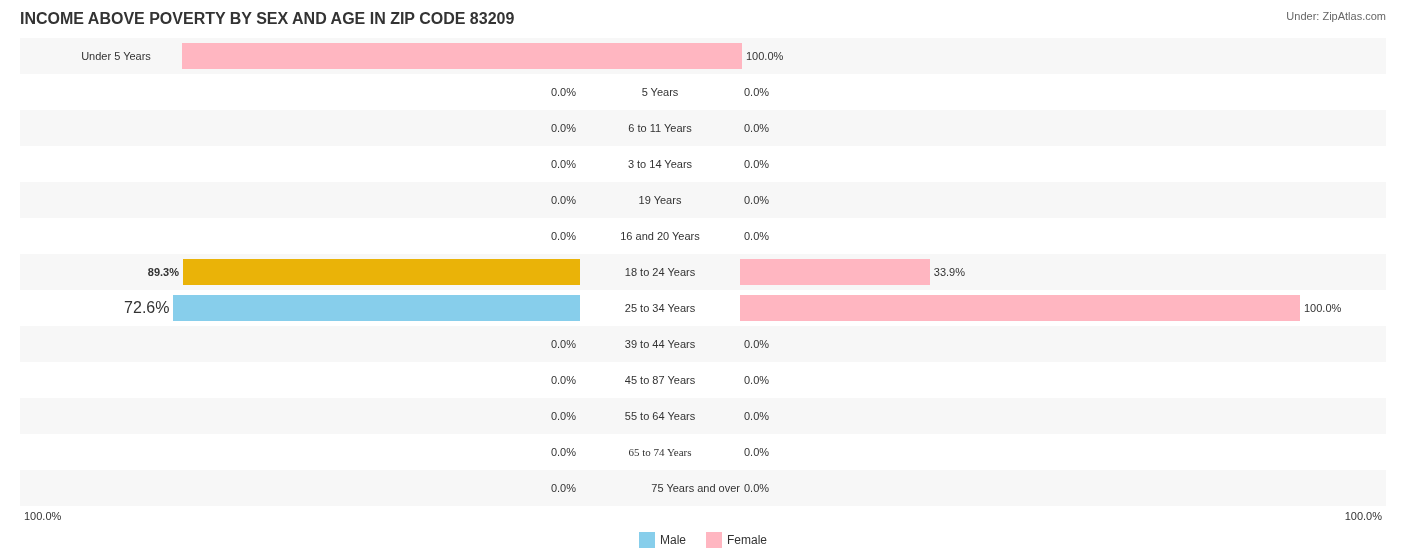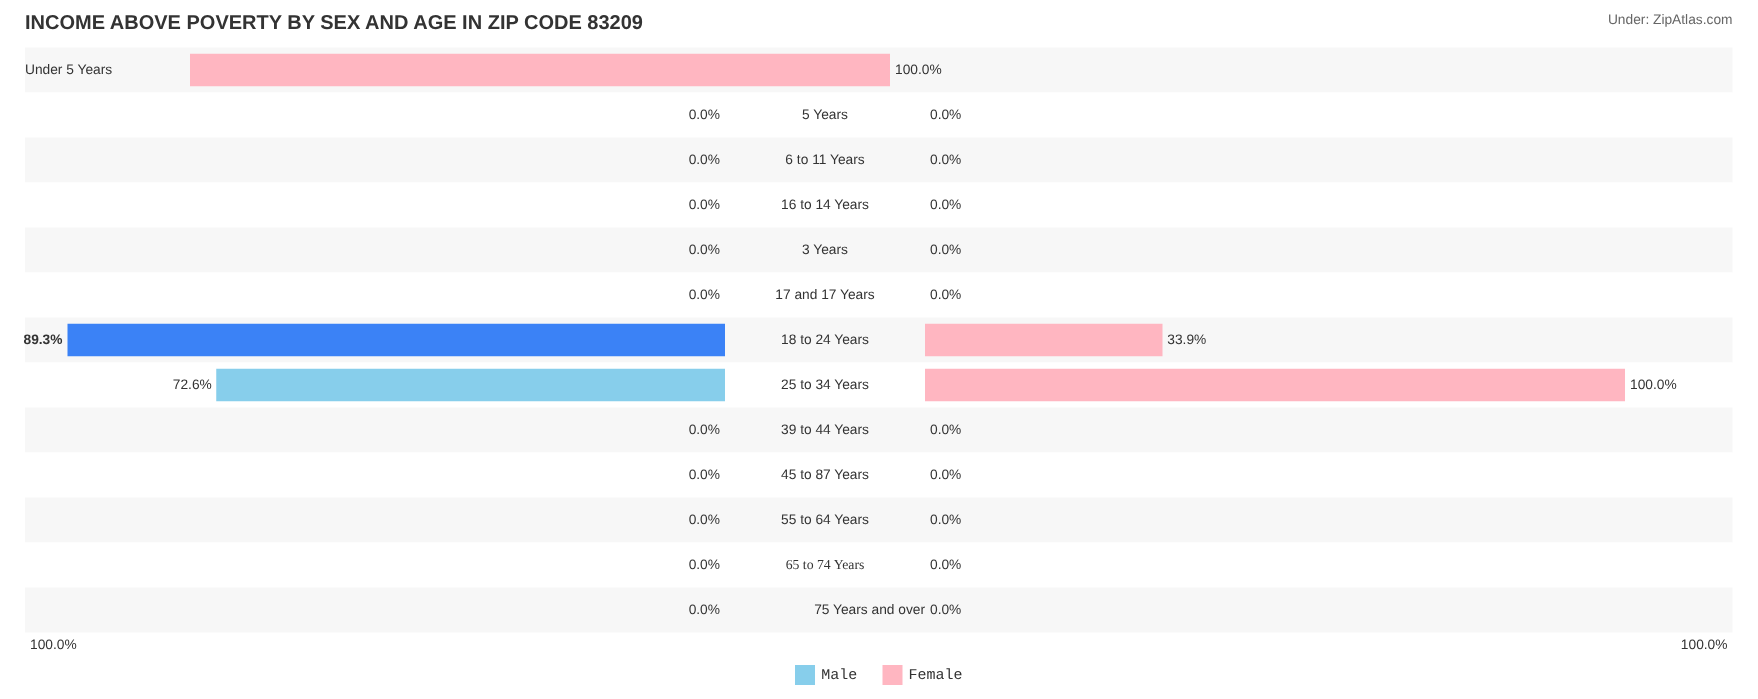--- a/index.html
+++ b/index.html
@@ -35,21 +35,20 @@
       align-items: center;
       margin-top: 10px;
       gap: 20px;
     }
     .legend-item {
       display: flex;
       align-items: center;
       gap: 5px;
       font-size: 12px;
       color: #333;
-      font-family: Liberation Mono, monospace;
     }
     .legend-box {
       width: 16px;
       height: 16px;
     }
     .bottom-labels {
       display: flex;
       margin-top: 4px;
     }
     .bottom-left {
@@ -81,21 +80,21 @@
 <body>
 
 <div>
   <div class="header-row">
     <span class="chart-title">INCOME ABOVE POVERTY BY SEX AND AGE IN ZIP CODE 83209</span>
     <span class="source-text">Under: ZipAtlas.com</span>
   </div>
 
   <div class="chart-area" id="chart-rows">
   <div class="row-container" style="background: rgb(247, 247, 247); height: 36px; display: flex; align-items: center;">
-        <div style="width: 132px; text-align: left; font-size: 11px; color: rgb(51, 51, 51); z-index: 2; flex-shrink: 0;">Under 5 Years</div>
+        <div style="width: 132px; text-align: center; font-size: 11px; color: rgb(51, 51, 51); z-index: 2; flex-shrink: 0; margin-left: 30px;">Under 5 Years</div>
         <div style="width: 560px; height: 100%; position: relative; display: flex; align-items: center;">
           <div style="height: 26px; background: rgb(255, 182, 193); position: absolute; left: 0px; width: 560px; display: flex; align-items: center;">
             <span style="font-size: 11px; color: rgb(51, 51, 51); position: absolute; left: calc(100% + 4px); white-space: nowrap;">100.0%</span>
           </div>
         </div>
       </div>
       <div class="row-container" style="background: rgb(255, 255, 255); height: 36px; display: flex; align-items: center;">
         <div style="width: 560px; height: 100%; position: relative; display: flex; align-items: center;">
           <span style="font-size: 11px; color: rgb(51, 51, 51); position: absolute; right: 4px; white-space: nowrap;">0.0%</span>
         </div>
@@ -110,60 +109,60 @@
         </div>
         <div style="width: 160px; text-align: center; font-size: 11px; color: rgb(51, 51, 51); z-index: 2; flex-shrink: 0;">6 to 11 Years</div>
         <div style="width: 560px; height: 100%; position: relative; display: flex; align-items: center;">
           <span style="font-size: 11px; color: rgb(51, 51, 51); position: absolute; left: 4px; white-space: nowrap;">0.0%</span>
         </div>
       </div>
       <div class="row-container" style="background: rgb(255, 255, 255); height: 36px; display: flex; align-items: center;">
         <div style="width: 560px; height: 100%; position: relative; display: flex; align-items: center;">
           <span style="font-size: 11px; color: rgb(51, 51, 51); position: absolute; right: 4px; white-space: nowrap;">0.0%</span>
         </div>
-        <div style="width: 160px; text-align: center; font-size: 11px; color: rgb(51, 51, 51); z-index: 2; flex-shrink: 0;">16 to 14 Years</div>
-        <div style="width: 560px; height: 100%; position: relative; display: flex; align-items: center;">
-          <span style="font-size: 11px; color: rgb(51, 51, 51); position: absolute; left: 4px; white-space: nowrap;">0.0%</span>
-        </div>
-      </div>
-      <div class="row-container" style="background: rgb(247, 247, 247); height: 36px; display: flex; align-items: center;">
-        <div style="width: 560px; height: 100%; position: relative; display: flex; align-items: center;">
-          <span style="font-size: 11px; color: rgb(51, 51, 51); position: absolute; right: 4px; white-space: nowrap;">0.0%</span>
-        </div>
-        <div style="width: 160px; text-align: center; font-size: 11px; color: rgb(51, 51, 51); z-index: 2; flex-shrink: 0;">3 Years</div>
-        <div style="width: 560px; height: 100%; position: relative; display: flex; align-items: center;">
-          <span style="font-size: 11px; color: rgb(51, 51, 51); position: absolute; left: 4px; white-space: nowrap;">0.0%</span>
-        </div>
-      </div>
-      <div class="row-container" style="background: rgb(255, 255, 255); height: 36px; display: flex; align-items: center;">
-        <div style="width: 560px; height: 100%; position: relative; display: flex; align-items: center;">
-          <span style="font-size: 11px; color: rgb(51, 51, 51); position: absolute; right: 4px; white-space: nowrap;">0.0%</span>
-        </div>
-        <div style="width: 160px; text-align: center; font-size: 11px; color: rgb(51, 51, 51); z-index: 2; flex-shrink: 0;">17 and 17 Years</div>
-        <div style="width: 560px; height: 100%; position: relative; display: flex; align-items: center;">
-          <span style="font-size: 11px; color: rgb(51, 51, 51); position: absolute; left: 4px; white-space: nowrap;">0.0%</span>
-        </div>
-      </div>
-      <div class="row-container" style="background: rgb(247, 247, 247); height: 36px; display: flex; align-items: center;">
-        <div style="width: 560px; height: 100%; position: relative; display: flex; align-items: center;">
-          <div style="height: 26px; background: #3b82f6; position: absolute; right: 0px; width: 526px; display: flex; align-items: center; font-weight: bold;">
+        <div style="width: 160px; text-align: center; font-size: 11px; color: rgb(51, 51, 51); z-index: 2; flex-shrink: 0;">3 to 14 Years</div>
+        <div style="width: 560px; height: 100%; position: relative; display: flex; align-items: center;">
+          <span style="font-size: 11px; color: rgb(51, 51, 51); position: absolute; left: 4px; white-space: nowrap;">0.0%</span>
+        </div>
+      </div>
+      <div class="row-container" style="background: rgb(247, 247, 247); height: 36px; display: flex; align-items: center;">
+        <div style="width: 560px; height: 100%; position: relative; display: flex; align-items: center;">
+          <span style="font-size: 11px; color: rgb(51, 51, 51); position: absolute; right: 4px; white-space: nowrap;">0.0%</span>
+        </div>
+        <div style="width: 160px; text-align: center; font-size: 11px; color: rgb(51, 51, 51); z-index: 2; flex-shrink: 0;">19 Years</div>
+        <div style="width: 560px; height: 100%; position: relative; display: flex; align-items: center;">
+          <span style="font-size: 11px; color: rgb(51, 51, 51); position: absolute; left: 4px; white-space: nowrap;">0.0%</span>
+        </div>
+      </div>
+      <div class="row-container" style="background: rgb(255, 255, 255); height: 36px; display: flex; align-items: center;">
+        <div style="width: 560px; height: 100%; position: relative; display: flex; align-items: center;">
+          <span style="font-size: 11px; color: rgb(51, 51, 51); position: absolute; right: 4px; white-space: nowrap;">0.0%</span>
+        </div>
+        <div style="width: 160px; text-align: center; font-size: 11px; color: rgb(51, 51, 51); z-index: 2; flex-shrink: 0;">16 and 20 Years</div>
+        <div style="width: 560px; height: 100%; position: relative; display: flex; align-items: center;">
+          <span style="font-size: 11px; color: rgb(51, 51, 51); position: absolute; left: 4px; white-space: nowrap;">0.0%</span>
+        </div>
+      </div>
+      <div class="row-container" style="background: rgb(247, 247, 247); height: 36px; display: flex; align-items: center;">
+        <div style="width: 560px; height: 100%; position: relative; display: flex; align-items: center;">
+          <div style="height: 26px; background: #eab308; position: absolute; right: 0px; width: 397px; display: flex; align-items: center; font-weight: bold;">
             <span style="font-size: 11px; color: rgb(51, 51, 51); position: absolute; right: calc(100% + 4px); white-space: nowrap;">89.3%</span>
           </div>
         </div>
         <div style="width: 160px; text-align: center; font-size: 11px; color: rgb(51, 51, 51); z-index: 2; flex-shrink: 0;">18 to 24 Years</div>
         <div style="width: 560px; height: 100%; position: relative; display: flex; align-items: center;">
           <div style="height: 26px; background: rgb(255, 182, 193); position: absolute; left: 0px; width: 189.84px; display: flex; align-items: center;">
             <span style="font-size: 11px; color: rgb(51, 51, 51); position: absolute; left: calc(100% + 4px); white-space: nowrap; text-align: center;">33.9%</span>
           </div>
         </div>
       </div>
       <div class="row-container" style="background: rgb(255, 255, 255); height: 36px; display: flex; align-items: center;">
         <div style="width: 560px; height: 100%; position: relative; display: flex; align-items: center;">
           <div style="height: 26px; background: rgb(135, 206, 235); position: absolute; right: 0px; width: 406.56px; display: flex; align-items: center;">
-            <span style="font-size: 11px; color: rgb(51, 51, 51); position: absolute; right: calc(100% + 4px); white-space: nowrap;">72.6%</span>
+            <span style="font-size: 16px; color: rgb(51, 51, 51); position: absolute; right: calc(100% + 4px); white-space: nowrap;">72.6%</span>
           </div>
         </div>
         <div style="width: 160px; text-align: center; font-size: 11px; color: rgb(51, 51, 51); z-index: 2; flex-shrink: 0;">25 to 34 Years</div>
         <div style="width: 560px; height: 100%; position: relative; display: flex; align-items: center;">
           <div style="height: 26px; background: rgb(255, 182, 193); position: absolute; left: 0px; width: 560px; display: flex; align-items: center;">
             <span style="font-size: 11px; color: rgb(51, 51, 51); position: absolute; left: calc(100% + 4px); white-space: nowrap;">100.0%</span>
           </div>
         </div>
       </div>
       <div class="row-container" style="background: rgb(247, 247, 247); height: 36px; display: flex; align-items: center;">

